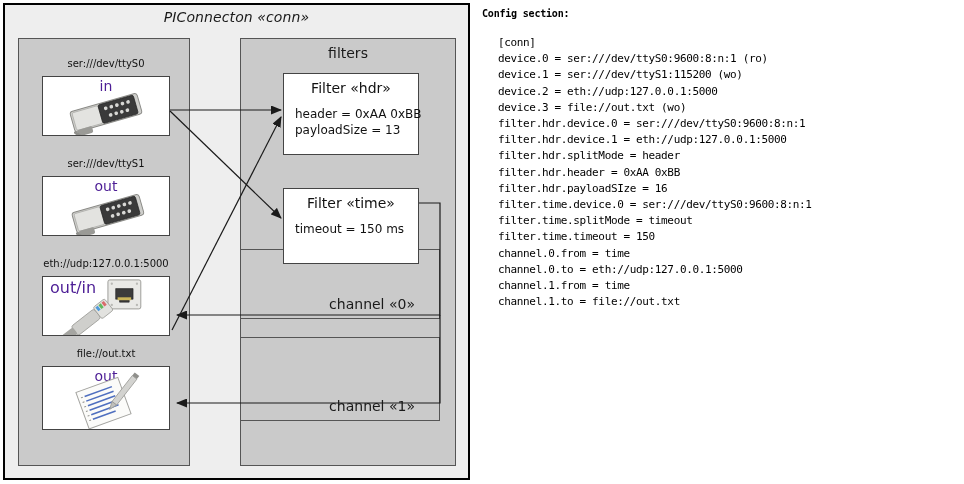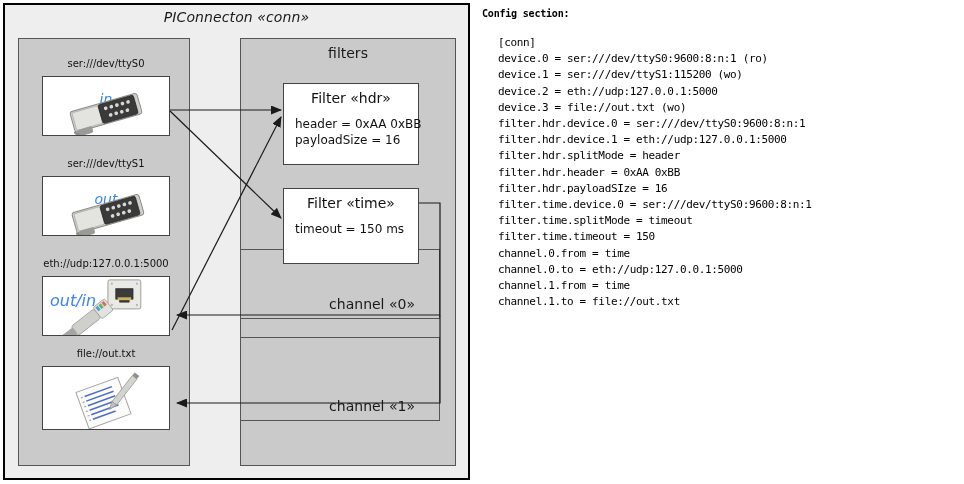--- a/index.html
+++ b/index.html
@@ -30,40 +30,40 @@
   .chan .chan-label{position:absolute;right:24px;bottom:6px;font-size:14px;color:#1a1a1a;}
   .chan0{left:240px;top:249px;width:200px;height:70px;}
   .chan1{left:240px;top:337px;width:200px;height:84px;padding-left:36px;}
 
   
   .dev{position:absolute;}
   .dev .dev-label{position:absolute;top:0;left:0;width:100%;text-align:center;
     font-size:10px;color:#111111;white-space:nowrap;}
   .dev .dev-box{position:absolute;top:18px;left:0;width:100%;height:60px;
     background:#ffffff;border:1px solid #444444;box-sizing:border-box;}
-  .dev .dev-dir{position:absolute;top:14px;left:0;width:100%;text-align:center;
-    font-size:14px;color:#3b82f6;font-style:italic;}
+  .dev .dev-dir{position:absolute;top:1px;left:0;width:100%;text-align:center;
+    font-size:14px;color:#4c1d95;}
   .dev .dev-icon{position:absolute;left:0;top:0;width:100%;height:100%;}
 
   .dev.d0{left:42px;top:58px;width:128px;}
   .dev.d1{left:42px;top:158px;width:128px;}
   .dev.d2{left:42px;top:258px;width:128px;}
   .dev.d2 .dev-label{left:-24px;width:176px;}
   .dev.d2 .dev-dir{text-align:left;left:7px;width:auto;font-size:16px;}
   .dev.d3{left:42px;top:348px;width:128px;}
   .dev.d3 .dev-box{height:64px;}
 
   
   .filt{position:absolute;background:#ffffff;border:1px solid #444444;
     box-sizing:border-box;}
   .filt .filt-title{position:absolute;top:6px;left:0;width:100%;text-align:center;
     font-size:14px;color:#111111;}
   .filt .filt-props{position:absolute;top:32px;left:11px;font-size:12px;
     color:#111111;line-height:16px;}
-  .filt.f-hdr{left:283px;top:83px;width:136px;height:82px;}
+  .filt.f-hdr{left:283px;top:73px;width:136px;height:82px;}
   .filt.f-time{left:283px;top:188px;width:136px;height:76px;}
 
   
   .ovl{position:absolute;left:0;top:0;width:964px;height:484px;
     pointer-events:none;overflow:visible;}
 
   
   .cfg{position:absolute;left:482px;top:8px;width:478px;}
   .cfg-head{font-family:"DejaVu Sans Mono","Liberation Mono",monospace;
     font-weight:bold;font-size:10px;color:#000000;margin:0 0 14px 0;letter-spacing:-.2px;}
@@ -199,21 +199,21 @@
           <polygon points="-3,12 3,12 0,20" fill="#bfbfbb" stroke="#9a9a96" stroke-width=".8"></polygon>
           <rect x="-3" y="-26" width="6" height="4" fill="#8f8f8b"></rect>
         </g>
       </svg>
     </div>
   </div>
 
   <div class="filt f-hdr">
     <div class="filt-title">Filter «hdr»</div>
     <div class="filt-props" style="white-space:pre;">header = 0xAA 0xBB
-payloadSize = 16</div>
+payloadSize = 13</div>
   </div>
 
   <div class="filt f-time">
     <div class="filt-title">Filter «time»</div>
     <div class="filt-props" style="white-space:pre;">timeout = 150 ms</div>
   </div>
 
   <svg class="ovl">
     <defs>
       <marker id="ah" markerWidth="11" markerHeight="9" refX="10" refY="4.5" orient="auto" markerUnits="userSpaceOnUse">

